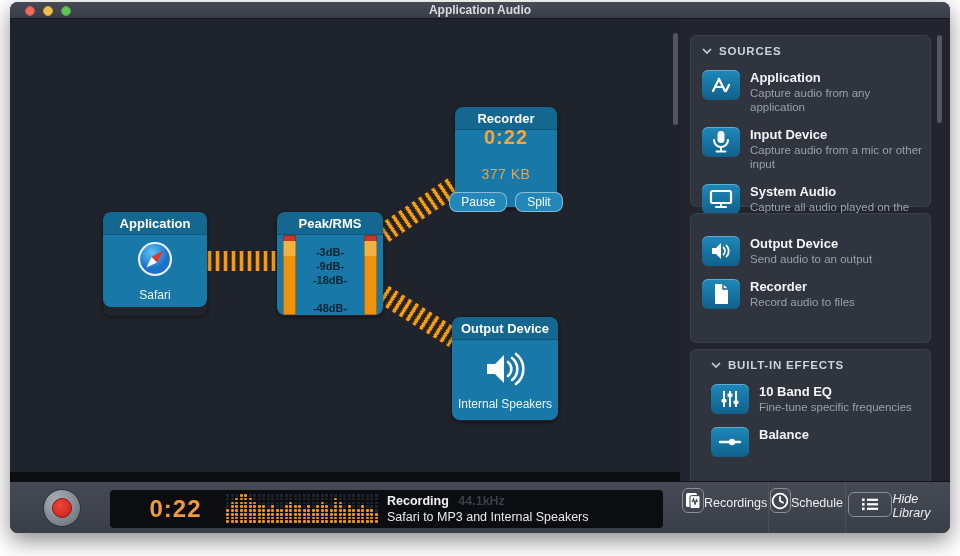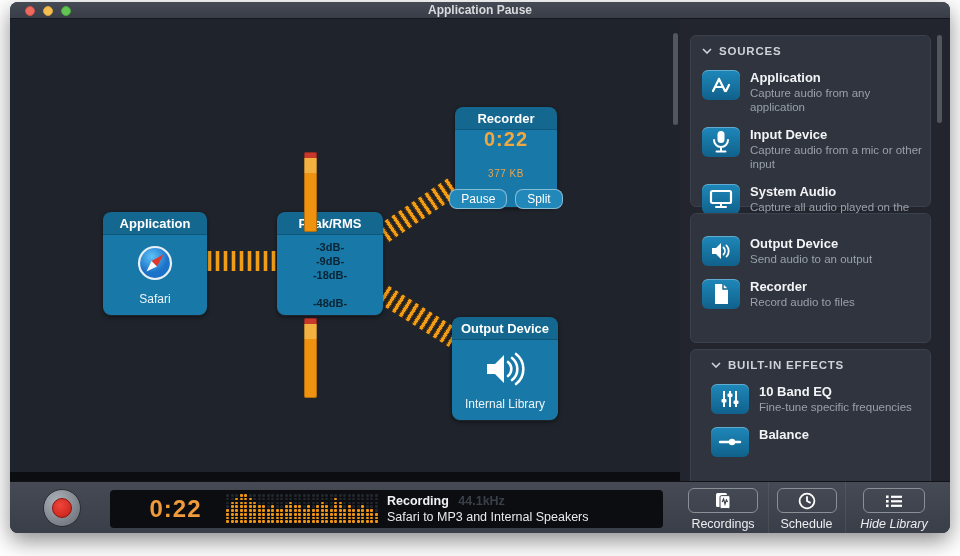--- a/index.html
+++ b/index.html
@@ -24,31 +24,31 @@
 
   
   .node { position:absolute; border-radius:8px; box-shadow:0 1px 4px rgba(0,0,0,.5); }
   .node-hd { height:23px; line-height:23px; text-align:center; color:#fff; font-size:13px; font-weight:bold;
              background:#14678e; border-radius:8px 8px 0 0; border-bottom:1px solid #0f577a; }
   .node-bd { background:#1879a8; border-radius:0 0 8px 8px; display:flex; flex-direction:column;
              align-items:center; justify-content:center; }
   .node-label { color:#eef4f8; font-size:12px; }
 
   
-  .meters { display:flex; flex-direction:column; align-items:flex-start; gap:8px; }
+  .meters { display:flex; align-items:flex-end; gap:8px; }
   .vbar { width:13px; height:80px; border-radius:2px;
           background:linear-gradient(to bottom,#c6372c 0 8%,#f3b142 8% 26%,#ee9210 26% 100%);
           box-shadow:inset 0 0 0 1px rgba(0,0,0,.25); }
   .dbscale { display:flex; flex-direction:column; align-items:center; width:52px; }
   .dbscale span { color:#0a2433; font-size:11px; font-weight:bold; line-height:14px; }
   .dbscale span:nth-child(3){ margin-bottom:14px; }
 
   
   .rec-time { color:#f2a83e; font-size:20px; font-weight:bold; letter-spacing:1px; }
-  .rec-size { color:#e9a34c; font-size:10px; letter-spacing:.5px; margin-top:17px; }
+  .rec-size { color:#e9a34c; font-size:14px; letter-spacing:.5px; margin-top:17px; }
   .rec-btns { display:flex; gap:8px; margin-top:10px; }
   .mini-btn { background:#2287b9; border:1px solid rgba(255,255,255,.45); border-radius:8px;
               color:#fff; font-size:12px; padding:2px 11px; cursor:default; }
 
   
   .tracks { position:absolute; height:20px;
             background:repeating-linear-gradient(to right,#6e4306 0 1px,#f29d18 1px 4px,#6e4306 4px 5px,transparent 5px 8px); }
 
   
   .sidebar { position:absolute; left:670px; top:17px; width:270px; height:462px; background:#22252d; overflow:hidden; }
@@ -74,46 +74,46 @@
   .vu { position:absolute; left:116px; top:4px; display:flex; gap:1.5px; }
   .vu .col { display:flex; flex-direction:column; gap:1.2px; }
   .vu .d { width:3px; height:2.6px; border-radius:1px; background:#22262d; }
   .vu .d.lit { background:#ee9416; }
   .stext { position:absolute; left:277px; top:3px; }
   .stext .l1 { font-size:12.5px; line-height:16px; }
   .stext .l1 .w { color:#f1f2f4; font-weight:bold;text-align:right; }
   .stext .l1 .dim { color:#3a4049; font-weight:bold; margin-left:6px; }
   .stext .l2 { color:#e8eaec; font-size:12.5px; line-height:16px; }
 
-  .fbgroup { position:absolute; top:6px; display:flex; flex-direction:column; align-items:center; }
+  .fbgroup { position:absolute; top:6px; display:flex; align-items:center; }
   .fbtn { height:25px; border:1px solid #8b9097; border-radius:6px; display:flex; align-items:center; justify-content:center; cursor:pointer; }
   .fblabel { color:#eceef0; font-size:12.5px; margin-top:4px; }
   .divider { position:absolute; top:0; width:1px; height:52px; background:rgba(255,255,255,.07); }
 </style>
 </head>
 <body>
 
 <div id="window">
 
   <div class="titlebar">
     <div class="tl red"></div>
     <div class="tl yellow"></div>
     <div class="tl green"></div>
-    <div class="title">Application Pause</div>
+    <div class="title">Application Audio</div>
   </div>
 
   <div class="canvas">
 
     <div class="tracks" style="left:197px; top:232px; width:70px;"></div>
     <div class="tracks" style="left:373px; top:205px; width:86px; transform:rotate(-34deg); transform-origin:0 50%;"></div>
     <div class="tracks" style="left:373px; top:265px; width:84px; transform:rotate(32deg); transform-origin:0 50%;"></div>
 
     <div class="node" style="left:93px; top:193px; width:104px; height:104px;">
       <div class="node-hd">Application</div>
-      <div class="node-bd" style="height:80px;">
+      <div class="node-bd" style="height:72px;">
         <span>
           <svg width="36" height="36" viewBox="0 0 36 36">
             <defs>
                 <radialGradient id="saf" cx="40%" cy="30%">
                   <stop offset="0%" stop-color="#5fc3f7"></stop>
                   <stop offset="100%" stop-color="#1b72c8"></stop>
                 </radialGradient>
               </defs>
             <circle cx="18" cy="18" r="16" fill="url(#saf)" stroke="#e9eff5" stroke-width="2.2"></circle>
             <polygon points="26.5,9.5 14.5,16 20,21.5" fill="#e4372b"></polygon>
@@ -156,21 +156,21 @@
       <div class="node-hd">Output Device</div>
       <div class="node-bd" style="height:80px;">
         <span>
           <svg width="48" height="38" viewBox="0 0 48 38">
             <path d="M6,14 h8 l9,-9 v28 l-9,-9 h-8 z" fill="#fff"></path>
             <path d="M27,12 a9,9 0 0 1 0,14" stroke="#fff" stroke-width="2.6" fill="none" stroke-linecap="round"></path>
             <path d="M31,8 a14,14 0 0 1 0,22" stroke="#fff" stroke-width="2.6" fill="none" stroke-linecap="round"></path>
             <path d="M35,4 a19,19 0 0 1 0,30" stroke="#fff" stroke-width="2.6" fill="none" stroke-linecap="round"></path>
           </svg>
         </span>
-        <div class="node-label" style="margin-top:5px;">Internal Library</div>
+        <div class="node-label" style="margin-top:5px;">Internal Speakers</div>
       </div>
     </div>
 
     <div class="vscroll" style="left:663px; top:14px; height:92px;"></div>
   </div>
   <div class="strip"></div>
 
   <div class="sidebar">
 
     <div class="panel" style="top:16px; height:172px;">

